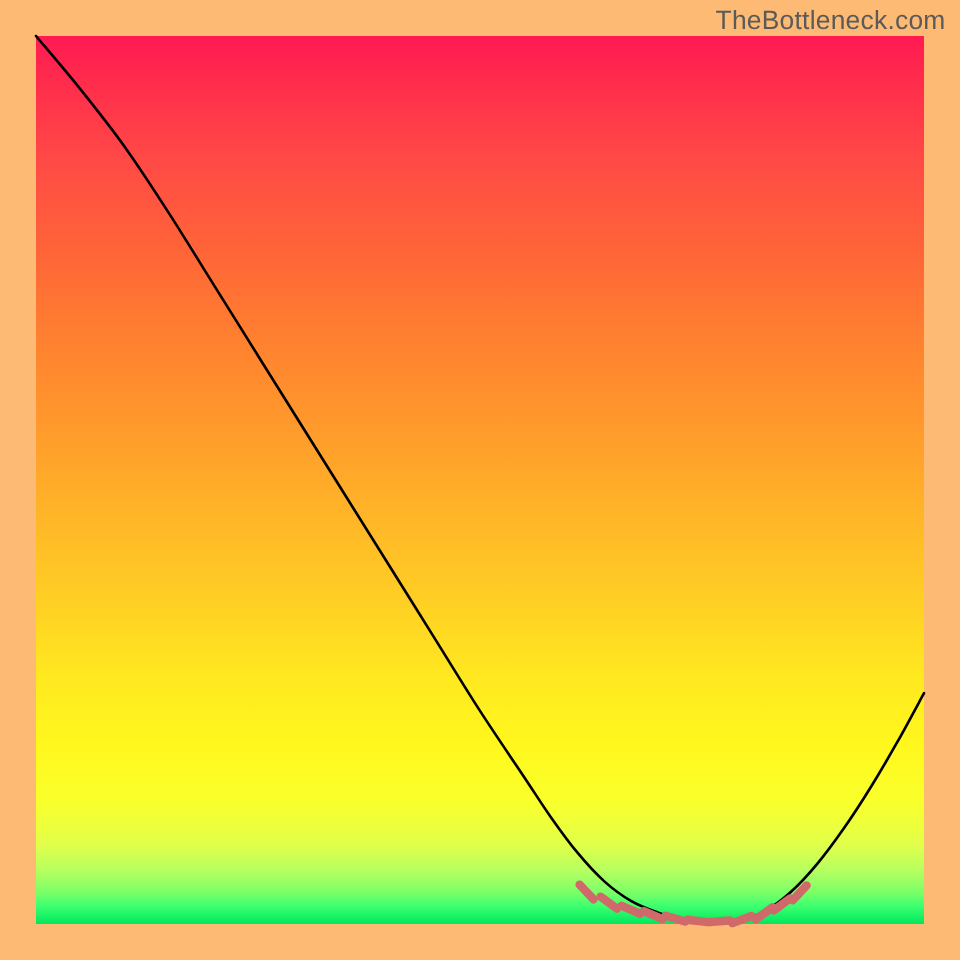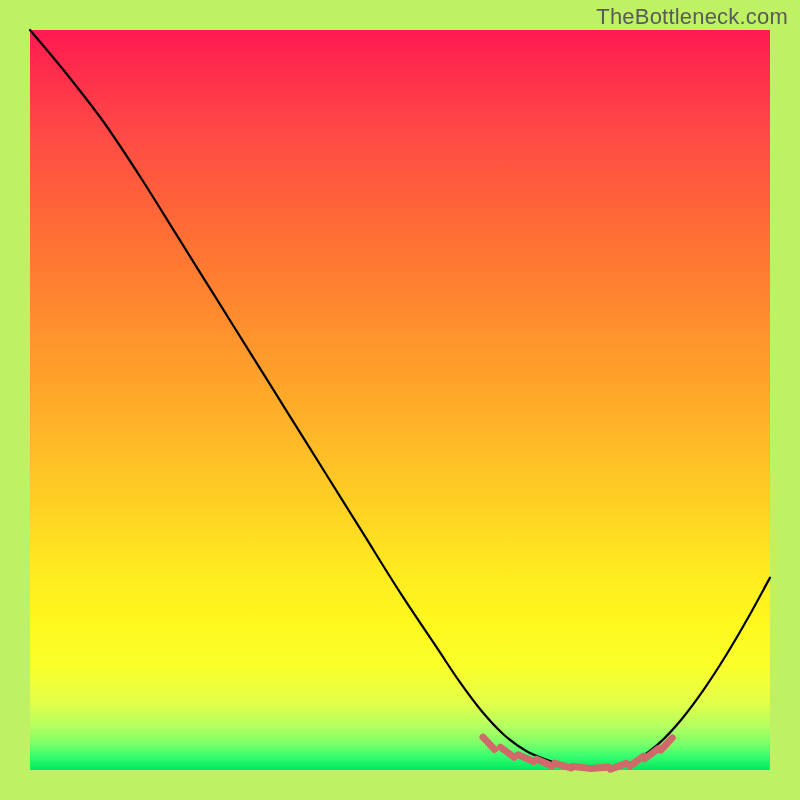--- a/index.html
+++ b/index.html
@@ -8,21 +8,21 @@
     width: 800px;
     height: 800px;
     background: #000;
     font-family: Arial, Helvetica, sans-serif;
     overflow: hidden;
   }
   .container {
     position: relative;
     width: 800px;
     height: 800px;
-    background: #bef264;
+    background: #fdba74;
   }
   .attribution {
     position: absolute;
     top: 4px;
     right: 12px;
     color: #5a5a5a;
     font-size: 22px;
     font-weight: 500;
     letter-spacing: 0.2px;
     z-index: 10;

